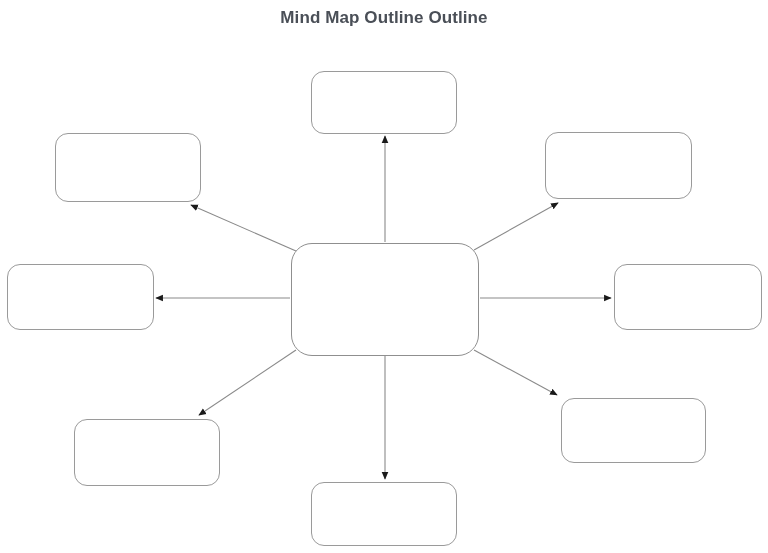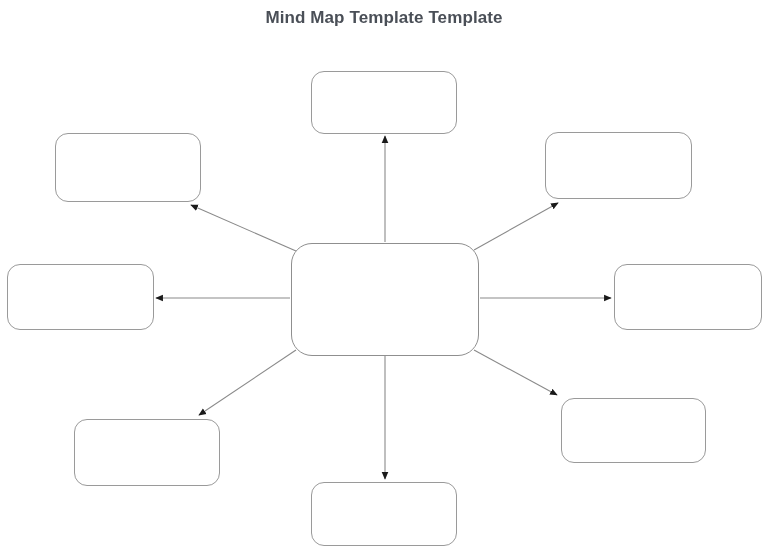--- a/index.html
+++ b/index.html
@@ -64,21 +64,21 @@
     justify-content: center;
     padding: 4px 8px;
     box-sizing: border-box;
   }
 </style>
 </head>
 <body>
 
 <div id="canvas">
 
-  <div id="title">Mind Map Template Template</div>
+  <div id="title">Mind Map Outline Outline</div>
 
   <svg id="edges" viewBox="0 0 768 553" width="768" height="553" xmlns="http://www.w3.org/2000/svg">
     <defs>
       <marker id="arrowhead" viewBox="0 0 10 10" refX="9" refY="5" markerWidth="7" markerHeight="7" orient="auto-start-reverse">
         <path d="M 0 0.7 L 10 5 L 0 9.3 z" fill="#1a1a1a"></path>
       </marker>
     </defs>
     <g id="edge-group" stroke="#8a8a8a" stroke-width="1.1" fill="none">
         <line x1="385" y1="242" x2="385" y2="136" marker-end="url(#arrowhead)"></line>
         <line x1="296" y1="251" x2="191" y2="205" marker-end="url(#arrowhead)"></line>

